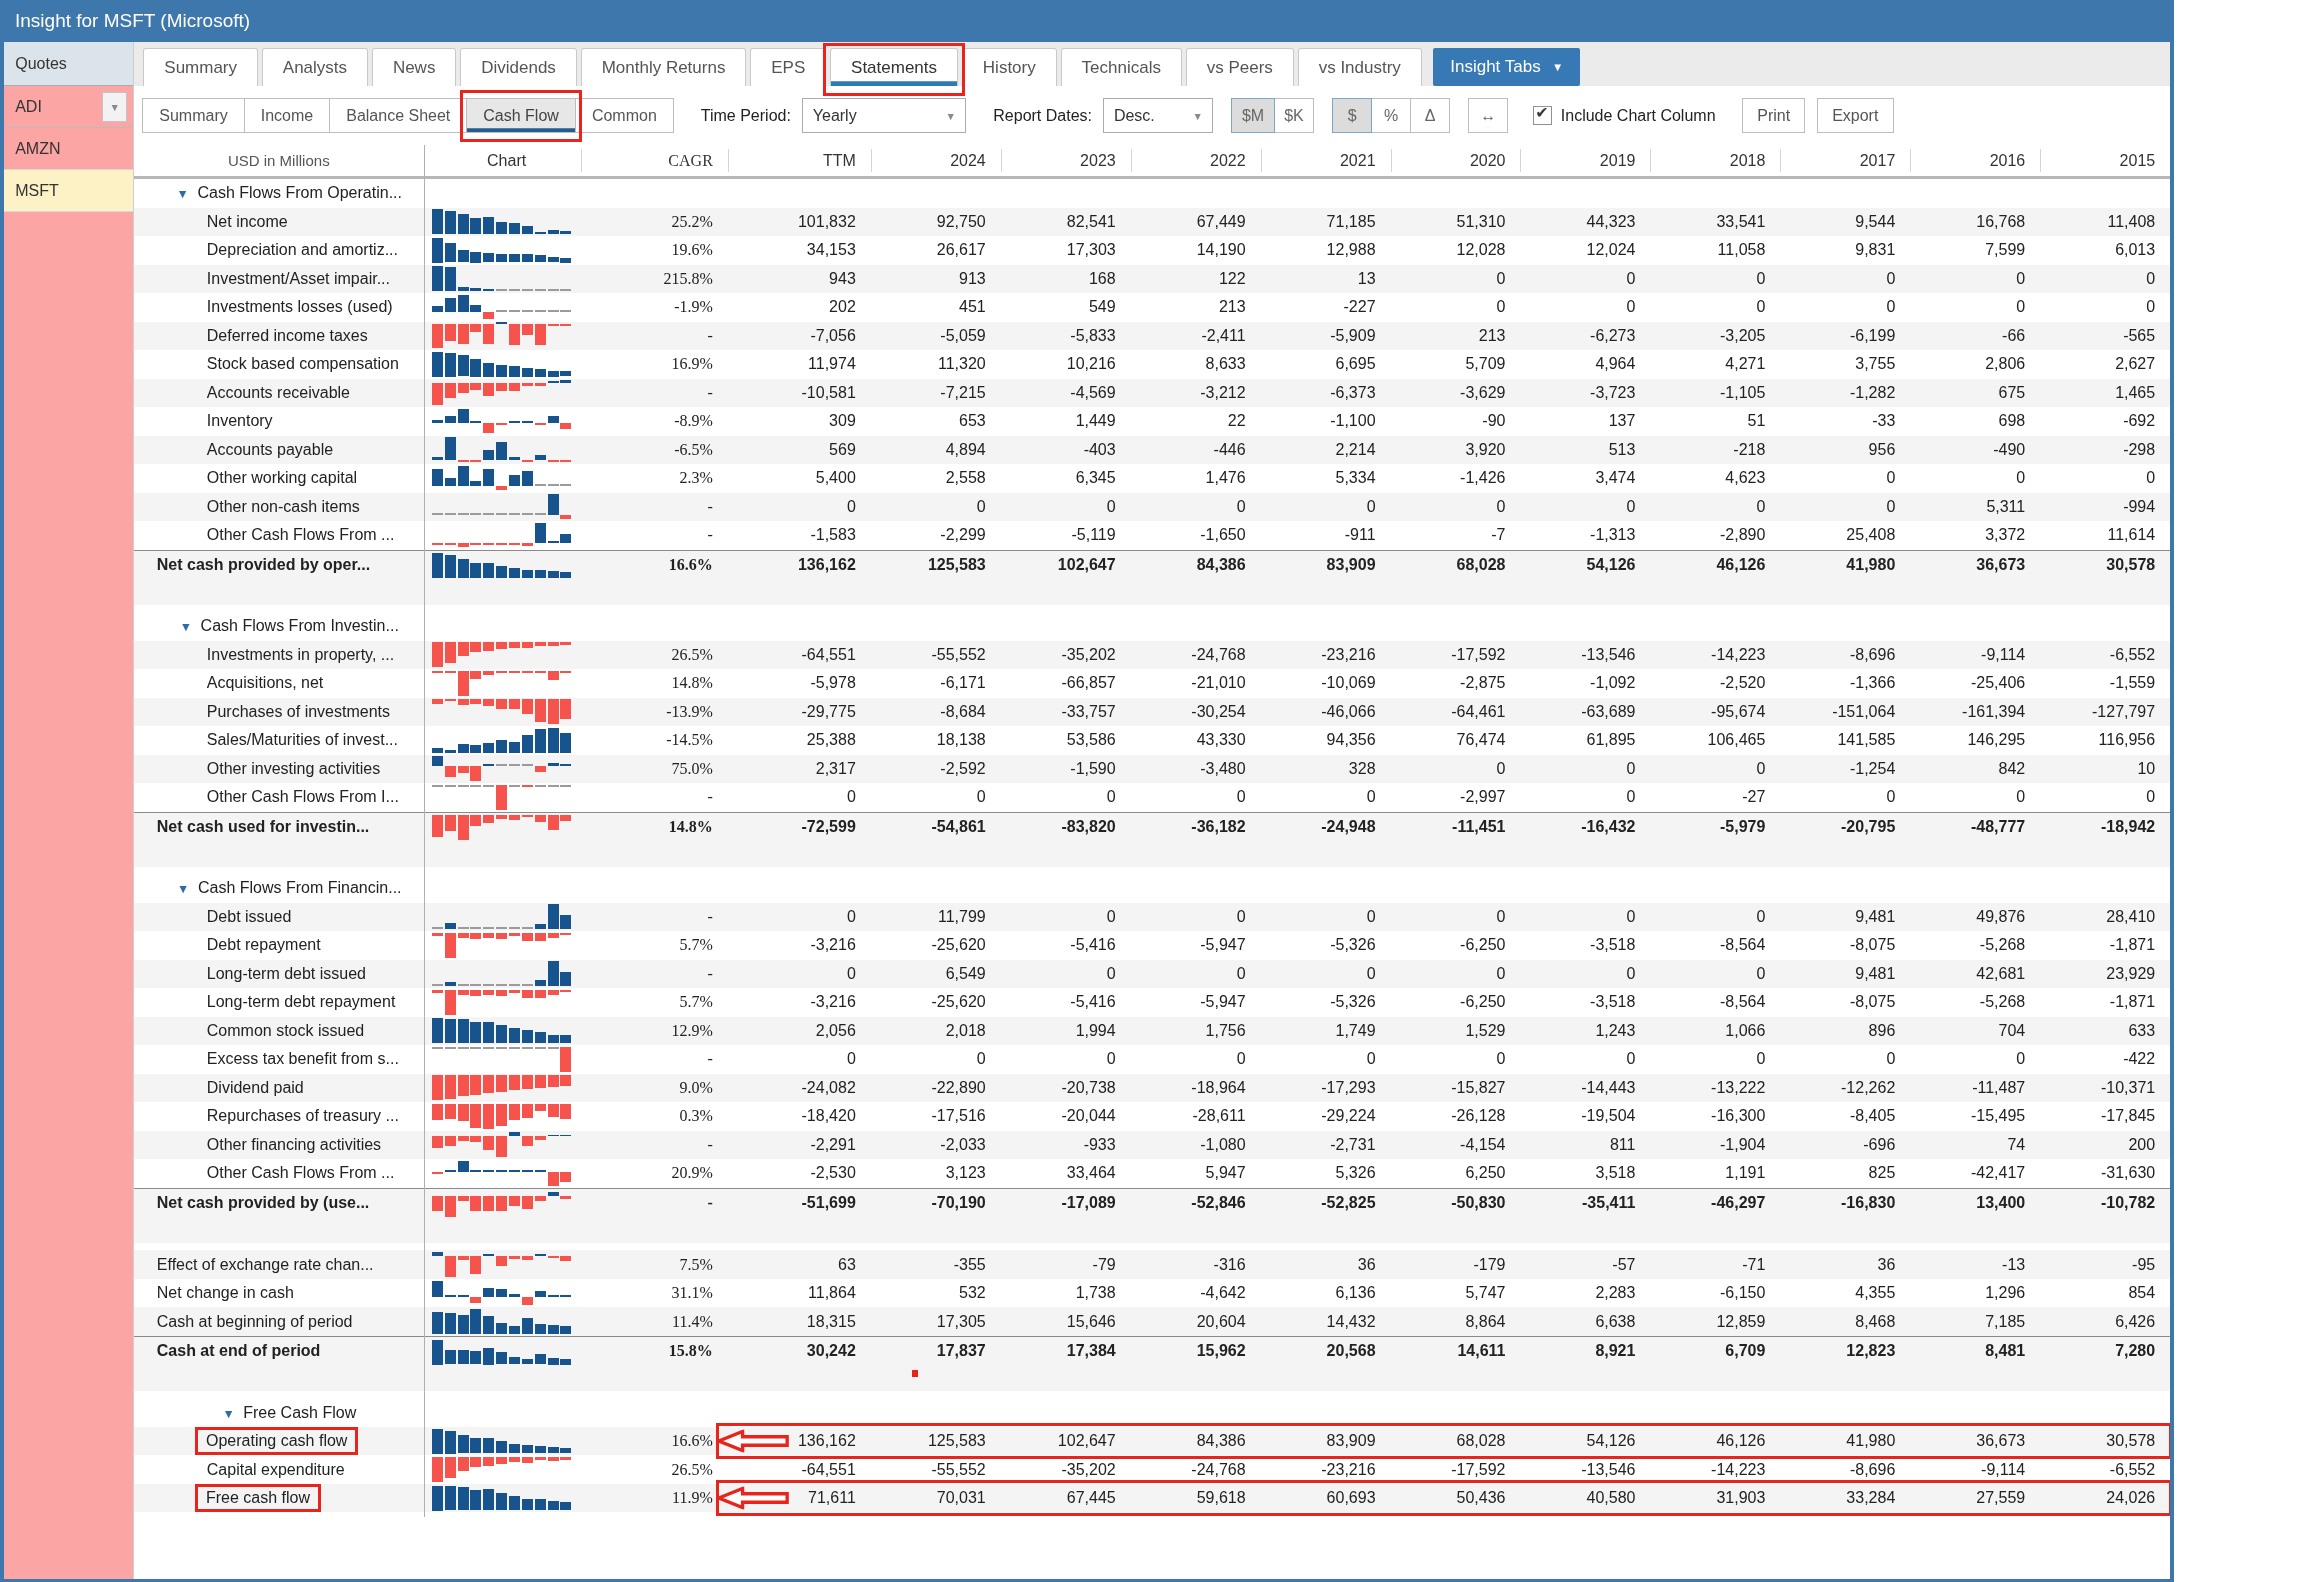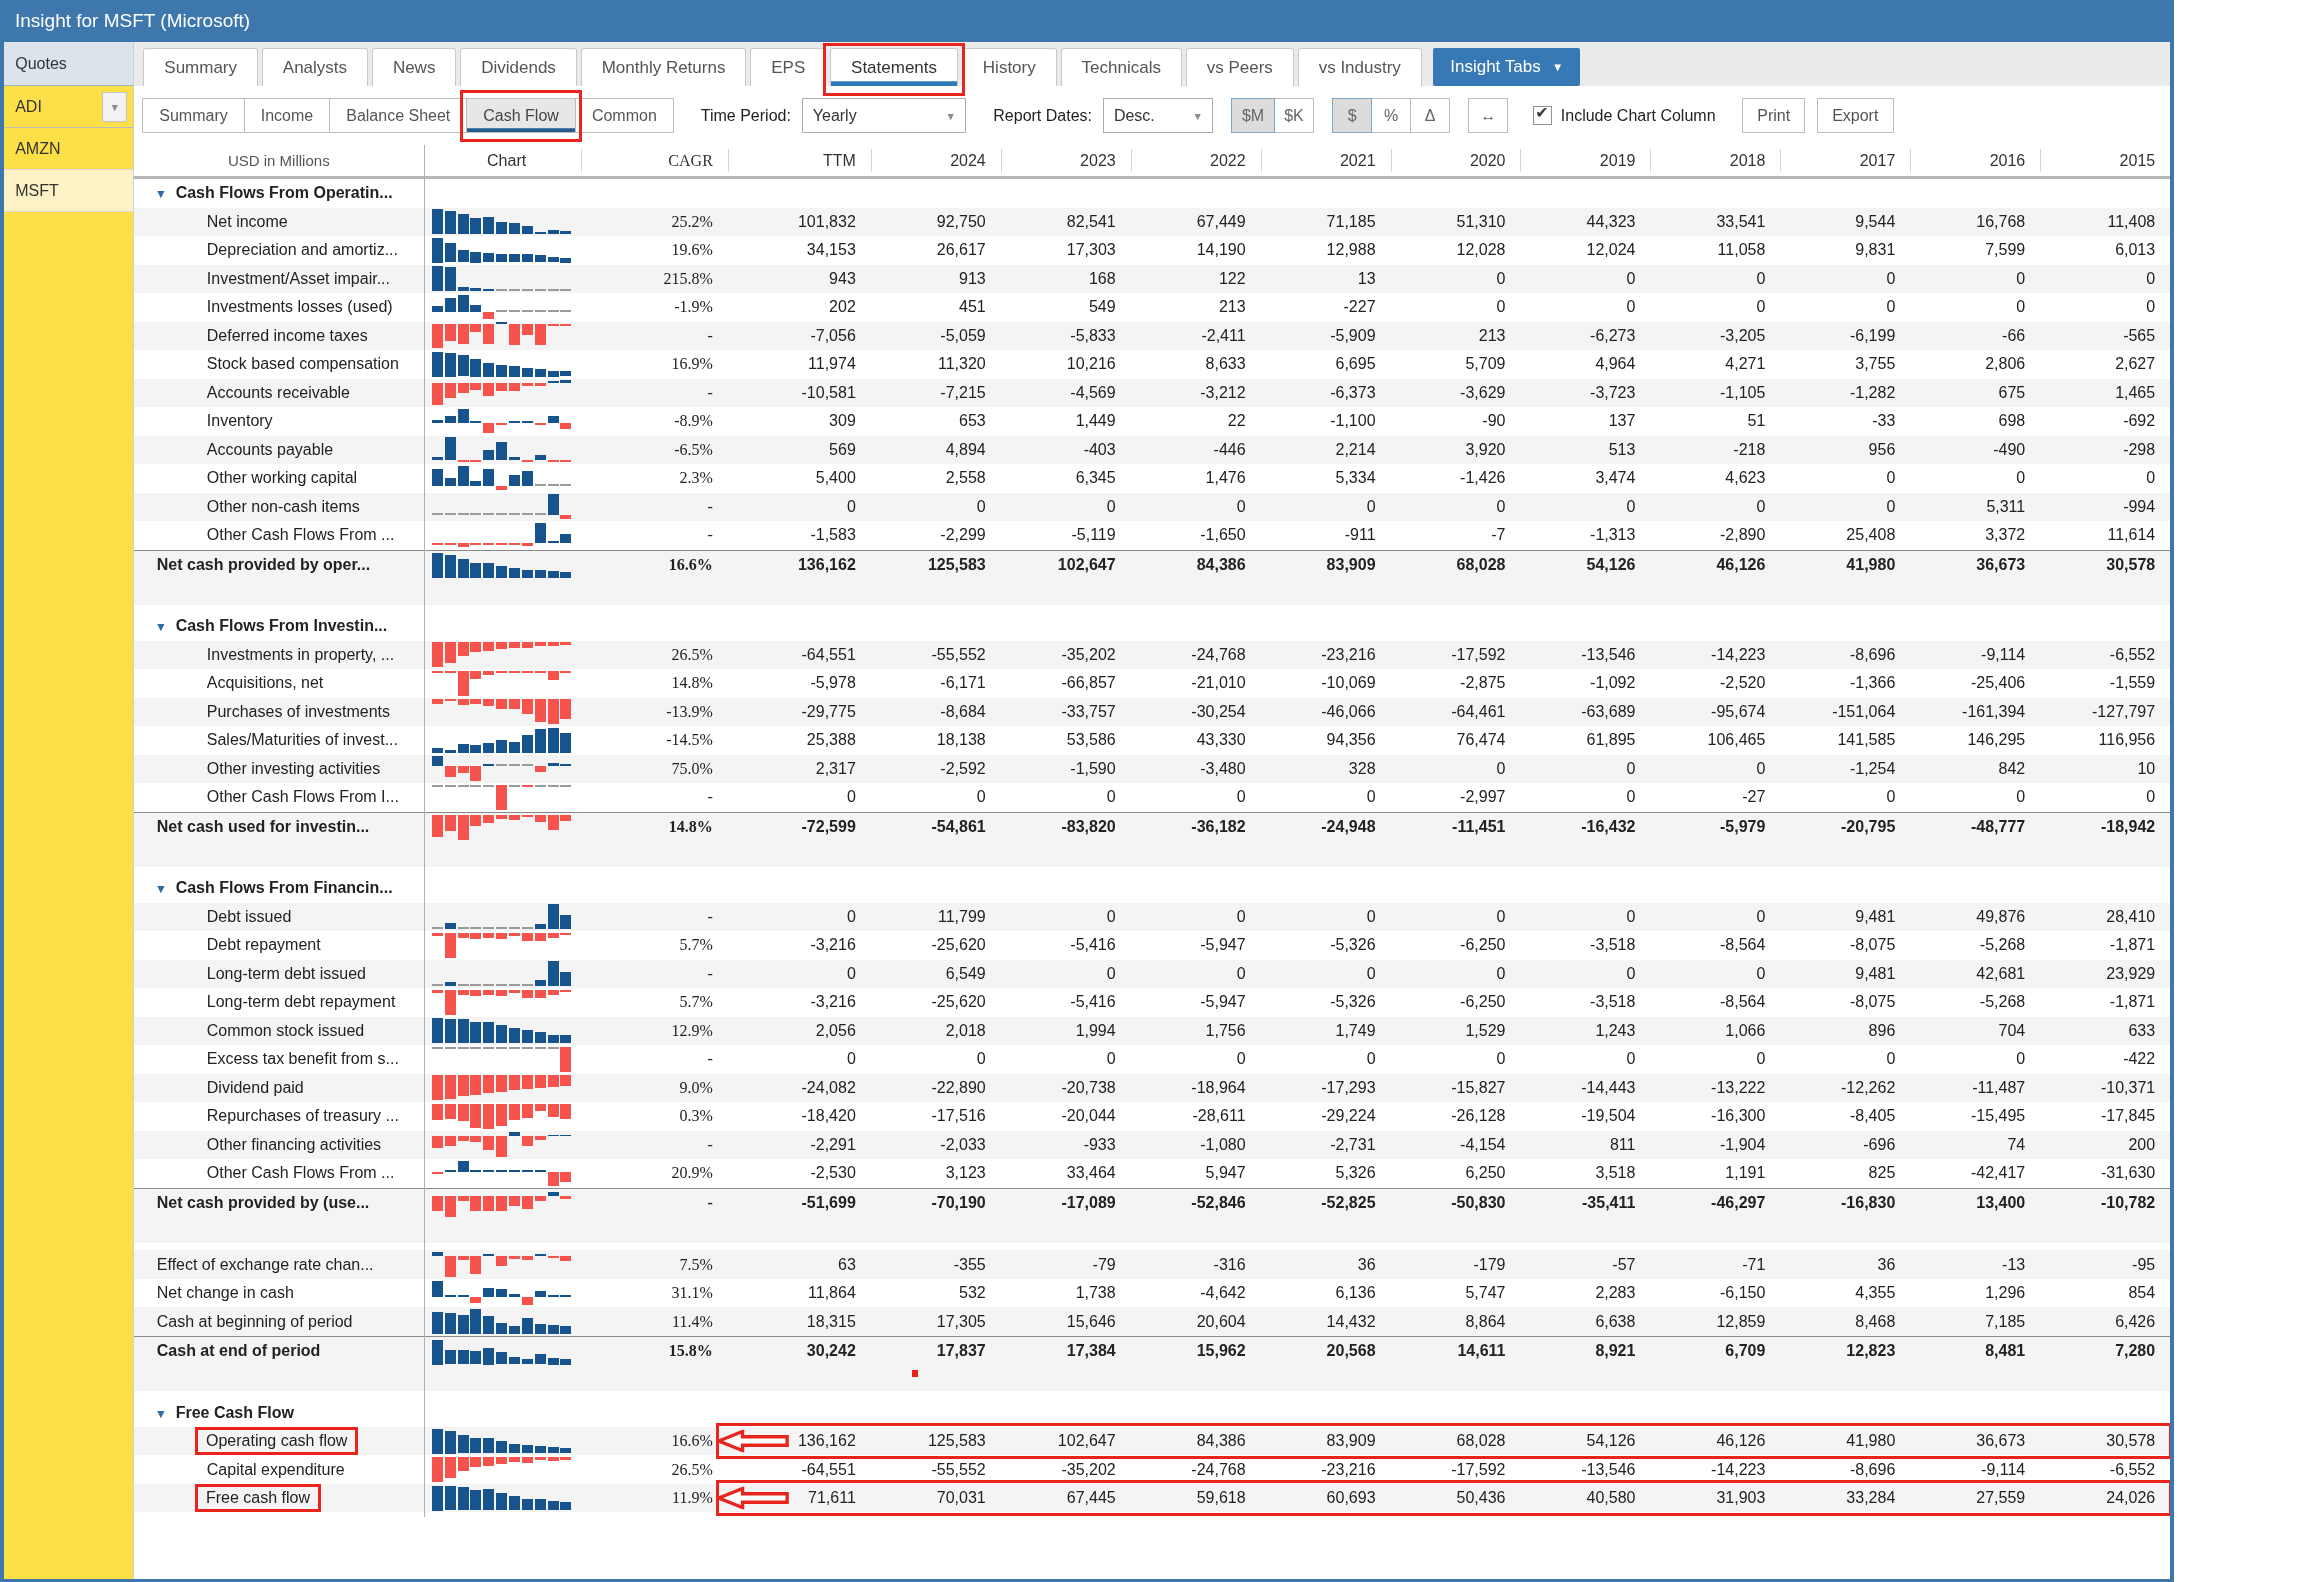--- a/index.html
+++ b/index.html
@@ -3,21 +3,21 @@
 <meta charset="utf-8">
 <style>
   * { box-sizing: border-box; margin: 0; padding: 0; }
   html,body { width:2318px; height:1583px; overflow:hidden; }
   body { font-family:"Liberation Sans", sans-serif; background:#fff; }
   .app { position:relative; width:2174px; height:1583px; background:#3e77ab; }
   .titlebar { height:42px; color:#fff; font-size:19px; display:flex; align-items:center; padding-left:15px; }
   .frame { position:absolute; left:3.8px; top:42px; right:3.8px; bottom:3.8px; background:#fff; display:flex; }
 
   
-  .sidebar { width:130px; background:#fde047; border-right:1px solid #cfcfcf; flex:none; }
+  .sidebar { width:130px; background:#fca5a5; border-right:1px solid #cfcfcf; flex:none; }
   .quotes-header { height:44px; background:#dbe3eb; border-bottom:1px solid #9fb2c2; font-size:16px; color:#333; display:flex; align-items:center; padding-left:11.4px; }
   .quote-combo { height:42px; border-bottom:1px solid #bbb; display:flex; align-items:center; padding-left:11.4px; font-size:16px; color:#333; }
   .combo-btn { margin-left:auto; margin-right:5.7px; width:25px; height:30px; border:1px solid #c4c4c4; background:#f2f2f2; color:#8a8a8a; font-size:10.5px; display:flex; align-items:center; justify-content:center; }
   .quote-item { height:42px; border-bottom:1px solid #d9d9d9; display:flex; align-items:center; padding-left:11.4px; font-size:16px; color:#333; }
   .quote-item.selected { background:#fdf2c5; }
 
   
   .main { flex:1; display:flex; flex-direction:column; min-width:0; }
   .tabbar { height:44px; background:#ebebeb; display:flex; align-items:flex-end; padding-left:9.5px; gap:3.8px; }
   .tab { height:38px; padding:0 20px; background:#fff; border:1px solid #c9c9c9; border-bottom:none; border-radius:2.9px 2.9px 0 0; font-size:17px; color:#555; display:flex; align-items:center; position:relative; white-space:nowrap; }
@@ -53,21 +53,21 @@
   .hc.first { border-left:none; color:#555; font-size:15px; }
   .c-label { width:290px; flex:none; padding-left:73px; white-space:nowrap; overflow:hidden; }
   .c-chart { width:157px; flex:none; padding-left:7.6px; }
   .c-cagr  { width:147px; flex:none; text-align:right; padding-right:15px;font-family:Liberation Serif, serif; }
   .c-ttm   { width:143px; flex:none; text-align:right; padding-right:15px; position:relative; }
   .c-year  { flex:1 1 0; text-align:right; padding-right:15px; }
   .thead .c-label { padding-left:0; }
 
   .trow { display:flex; height:28.5px; position:relative; font-size:16px; color:#222; align-items:center; background:#fff; }
   .trow.odd { background:#f4f4f4; }
-  .trow.section { font-weight:bold; }
+  .trow.section { font-weight:normal;text-align:center; }
   .trow.section .c-label { padding-left:21px; }
   .tri { color:#2e6da4; font-size:12.4px; margin-right:8.6px; }
   .trow.total { height:55px; align-items:flex-start; font-weight:bold; border-top:1.9px solid #8a8a8a; background:#f4f4f4; }
   .trow.total > div { line-height:28.5px; }
   .trow.total .c-label, .trow.plain .c-label { padding-left:23px; }
   .gap { height:7.6px; background:#fff; }
   .chart-box { position:relative; width:143px; height:25px; }
   .trow.total .chart-box { margin-top:2.9px; }
   .bar { position:absolute; width:10.5px; }
   .lbl-red { display:inline-block; border:3.8px solid #e8241c; padding:0 7.6px; margin-left:-11.4px; line-height:22px; }

